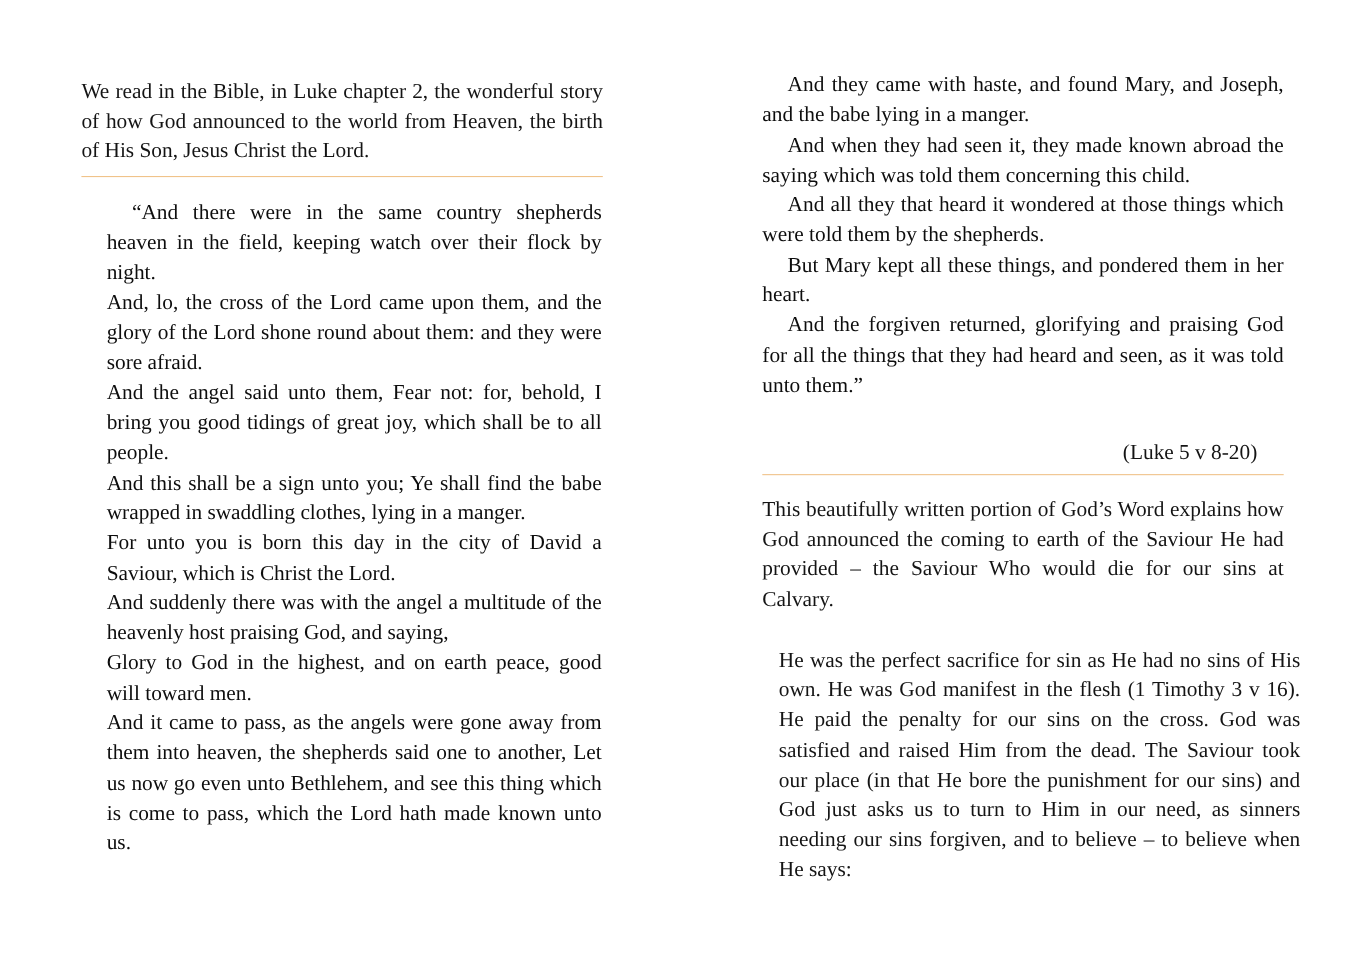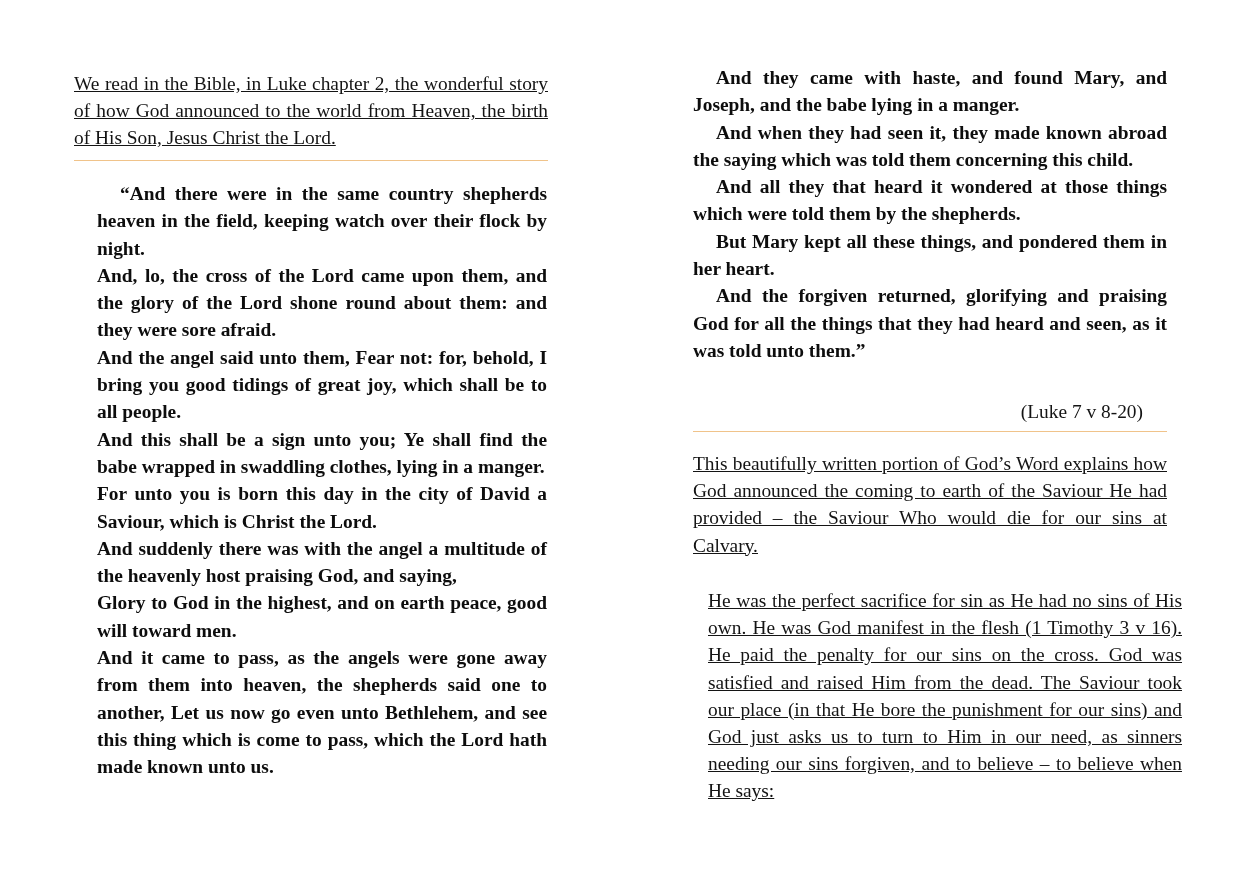--- a/index.html
+++ b/index.html
@@ -29,21 +29,20 @@
   .para {
     font-size: 19.4px;
     line-height: 27.2px;
     text-align: justify;
     text-justify: inter-word;
     margin: 0;
     hyphens: none;
   }
   .para.last-line-left {
     text-align-last: left;
-    text-decoration: underline;
   }
 
   
   .intro {
     position: absolute;
     top: 70px;
     left: 0;
     width: 474px;
   }
 
@@ -62,21 +61,21 @@
   }
   .rule-right {
     top: 431px;
     left: 0;
     width: 474px;
   }
 
   
   .quote {
     position: absolute;
-    font-weight: 700;
+    font-weight: 400;
     font-size: 19.4px;
     line-height: 27.3px;
     text-align: justify;
     text-justify: inter-word;
     color: #0d0d0d;
   }
   .quote-left {
     top: 180px;
     left: 23px;
     width: 450px;
@@ -145,21 +144,21 @@
   <div class="col col-right">
 
     <div class="quote quote-right">
       <p class="verse indent">And they came with haste, and found Mary, and Joseph, and the babe lying in a manger.</p>
       <p class="verse indent">And when they had seen it, they made known abroad the saying which was told them concerning this child.</p>
       <p class="verse indent">And all they that heard it wondered at those things which were told them by the shepherds.</p>
       <p class="verse indent">But Mary kept all these things, and pondered them in her heart.</p>
       <p class="verse indent">And the forgiven returned, glorifying and praising God for all the things that they had heard and seen, as it was told unto them.”</p>
     </div>
 
-    <div class="citation">(Luke 7 v 8-20)</div>
+    <div class="citation">(Luke 5 v 8-20)</div>
 
     <hr class="rule rule-right">
 
     <p class="para commentary commentary-1 last-line-left">This beautifully written portion of God’s Word explains how God announced the coming to earth of the Saviour He had provided – the Saviour Who would die for our sins at Calvary.</p>
 
     <p class="para commentary commentary-2 last-line-left">He was the perfect sacrifice for sin as He had no sins of His own. He was God manifest in the flesh (1 Timothy 3 v 16). He paid the penalty for our sins on the cross. God was satisfied and raised Him from the dead. The Saviour took our place (in that He bore the punishment for our sins) and God just asks us to turn to Him in our need, as sinners needing our sins forgiven, and to believe – to believe when He says:</p>
 
   </div>
 
 </div>

